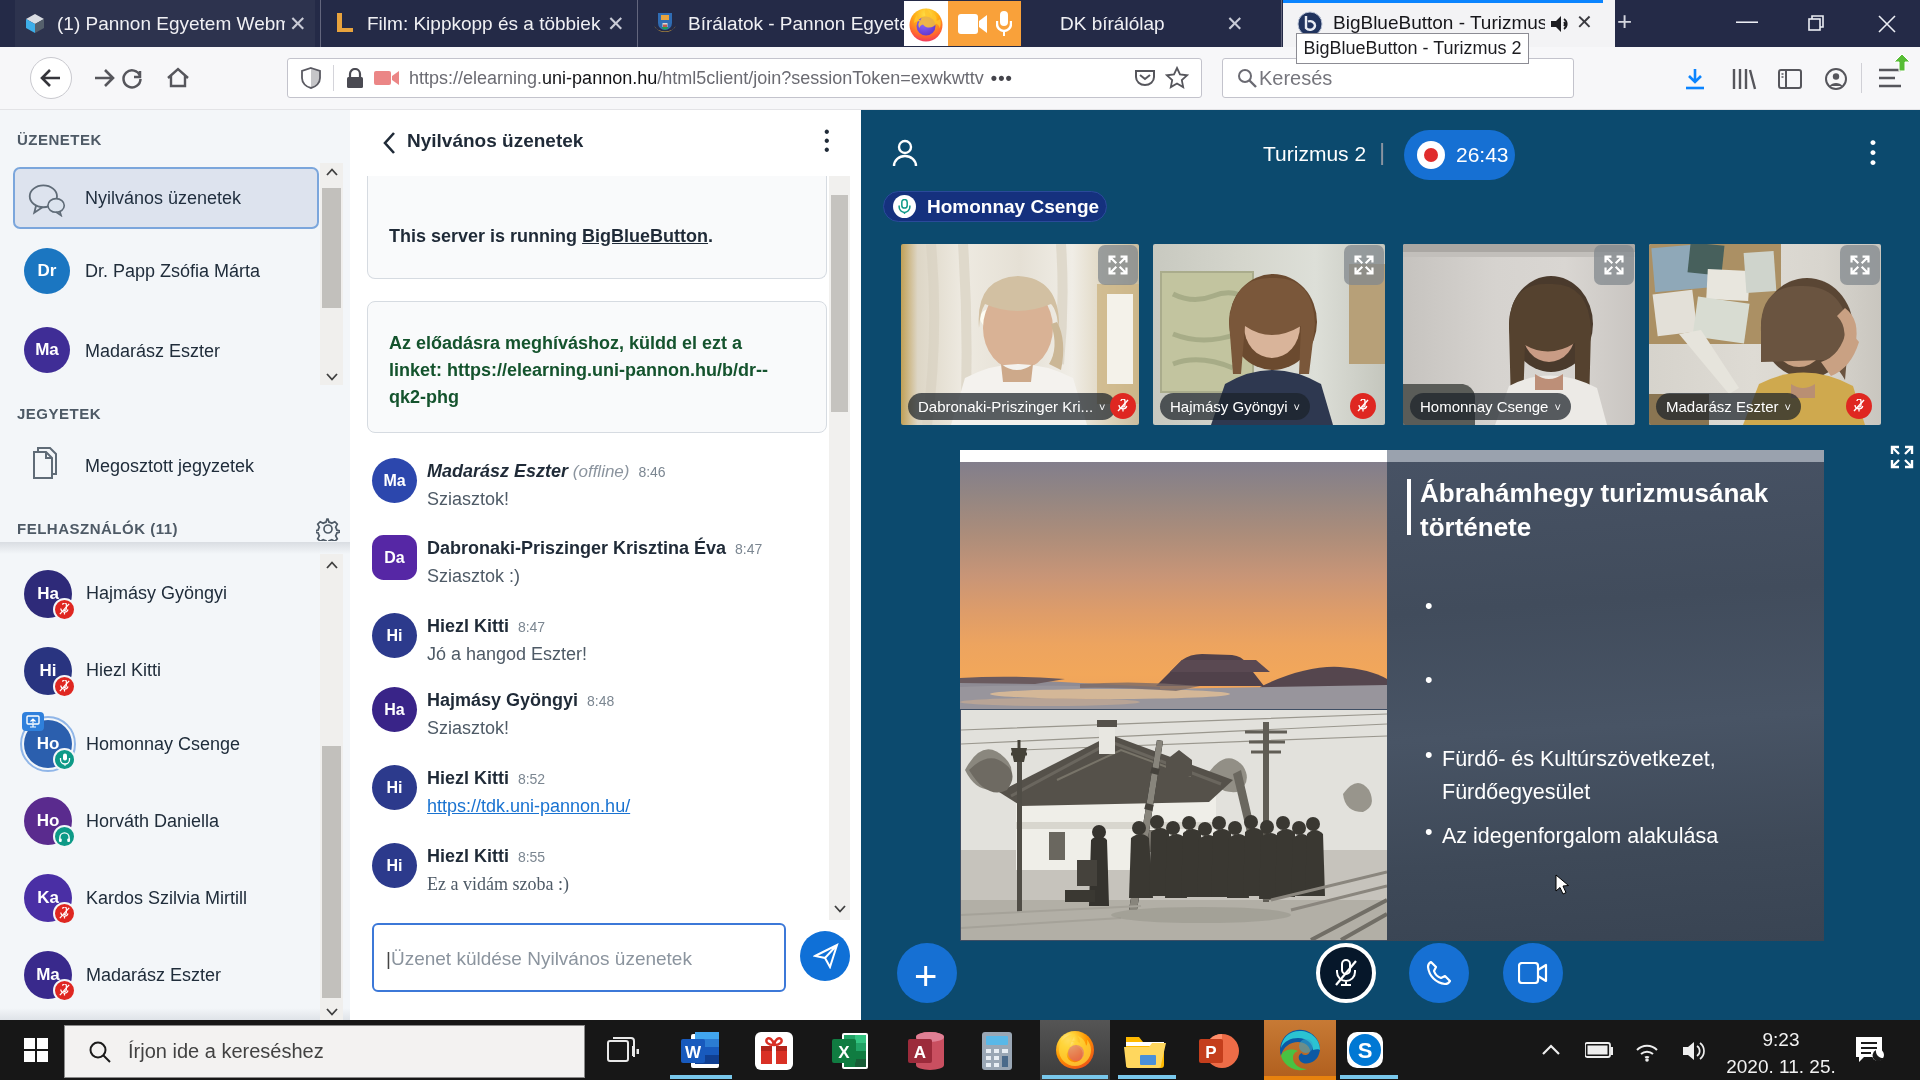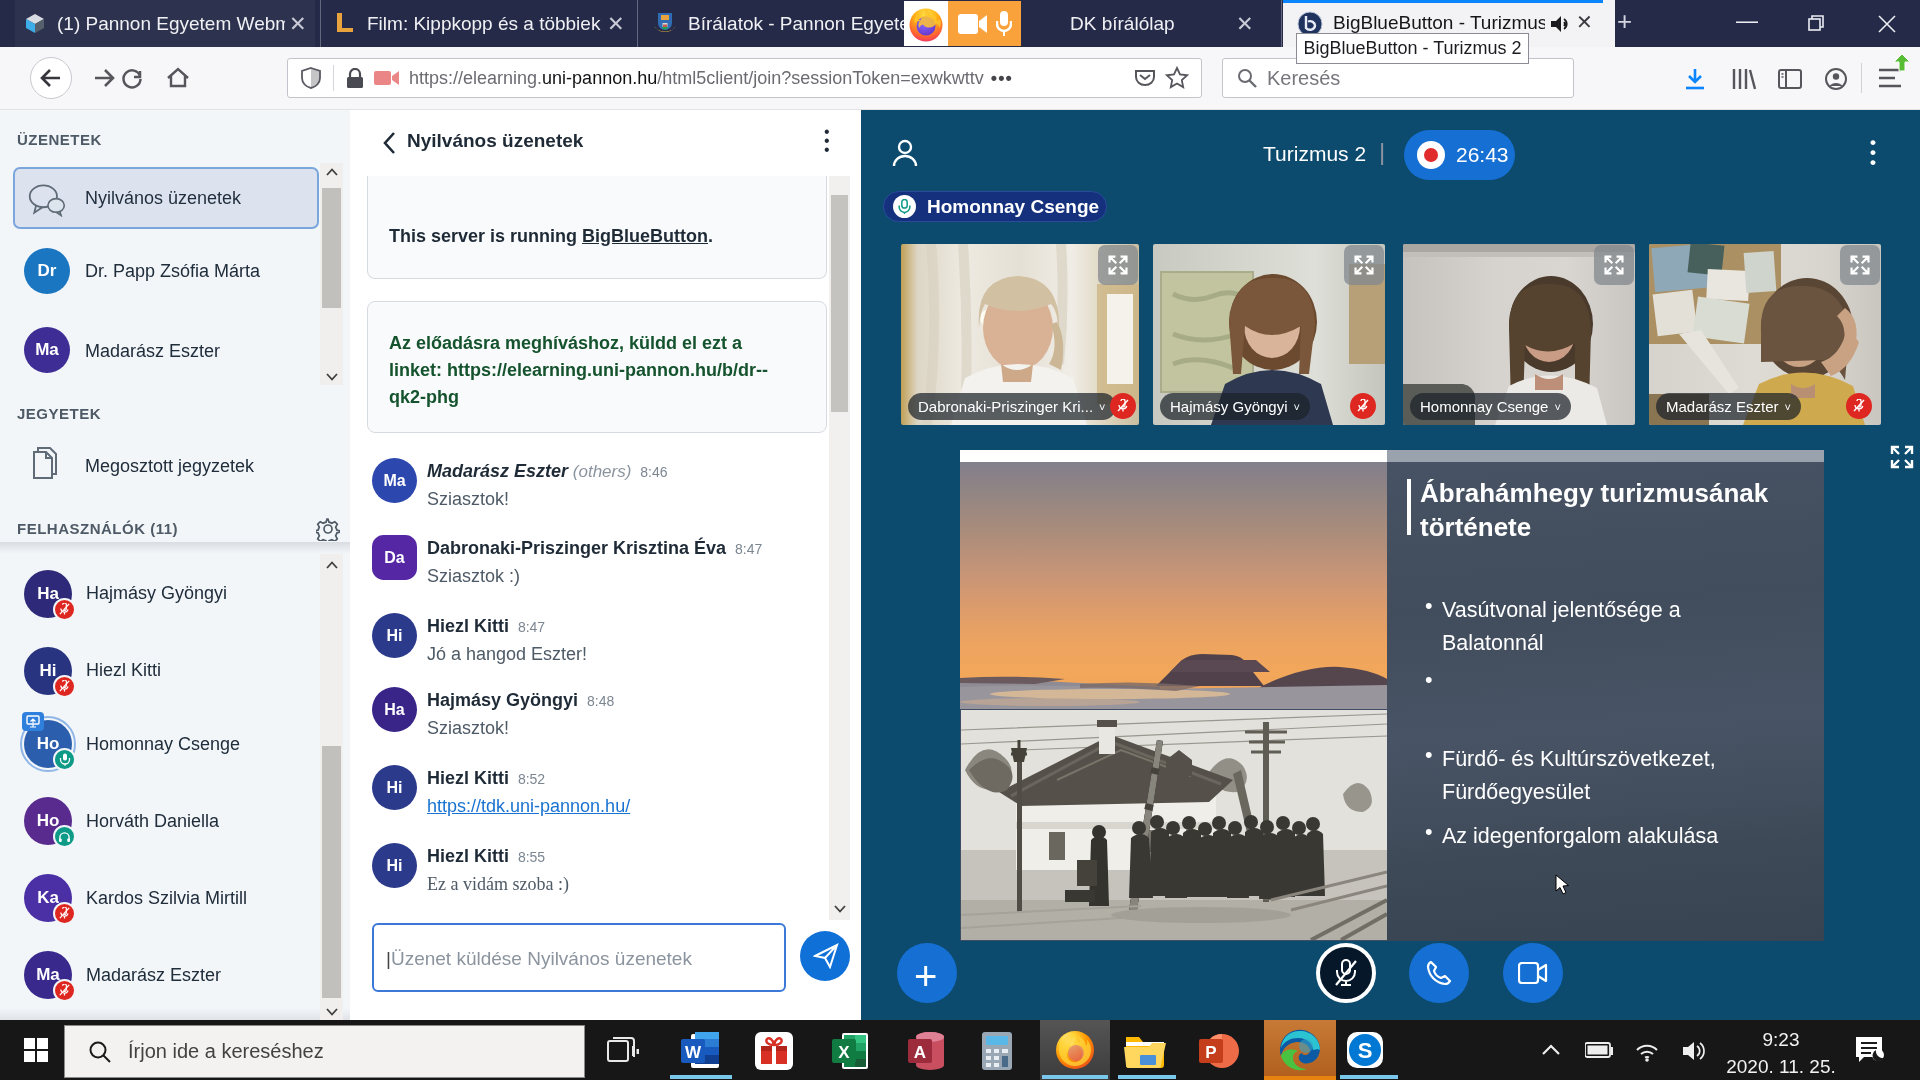--- a/index.html
+++ b/index.html
@@ -90,21 +90,21 @@
         <path d="M6 2 h14 v10 a7 7 0 0 1 -14 0 z" fill="#2f6cb3"></path>
         <rect x="9" y="4" width="8" height="5" fill="#e8a33d"></rect>
         <rect x="10.5" y="12" width="5" height="4" fill="#d8d8d8"></rect>
         <path d="M10 16 h6 a3 2.4 0 0 1 -6 0" fill="#1f9e54"></path>
         <rect x="11" y="13.5" width="4" height="2.5" fill="#c05a50"></rect>
       </svg>
       <span class="tabtitle" style="margin-left:10px; width:245px;">Bírálatok - Pannon Egyetem</span>
     </div>
 
     <div class="tab" style="left:1000px; width:281px;">
-      <span class="tabtitle" style="margin-left:22px; width:200px;padding-left:48px;">DK bírálólap</span>
+      <span class="tabtitle" style="margin-left:12px; width:200px;padding-left:48px;">DK bírálólap</span>
       <span class="tabx" style="margin-left:14px;">✕</span>
     </div>
     <div class="tabdiv" style="left:1281px;"></div>
 
     <div id="activetab">
       <div class="stripe"></div>
       <svg width="26" height="26" viewBox="0 0 26 26" style="position:absolute; left:14px; top:11px;">
         <circle cx="13" cy="13" r="12" fill="#20335e"></circle>
         <circle cx="13" cy="13" r="12" fill="none" stroke="#b9c2d6" stroke-width="1"></circle>
         <path d="M9 5 v12 a5 4.4 0 0 0 9 -2.5 a5 4.4 0 0 0 -7 -4" fill="none" stroke="#e8ecf4" stroke-width="2.4"></path>
@@ -202,21 +202,21 @@
       <svg width="24" height="24" viewBox="0 0 24 24" style="margin-right:12px;">
         <path d="M12 2 l3 6.5 7 .8 -5.2 4.8 1.4 7 -6.2 -3.6 -6.2 3.6 1.4 -7 -5.2 -4.8 7 -.8 z" fill="none" stroke="#56565c" stroke-width="1.8"></path>
       </svg>
     </div>
 
     <div id="searchbar">
       <svg width="20" height="20" viewBox="0 0 20 20" style="margin-left:14px;">
         <circle cx="8" cy="8" r="6" fill="none" stroke="#6a6a72" stroke-width="2"></circle>
         <path d="M12.5 12.5 L19 19" stroke="#6a6a72" stroke-width="2.4"></path>
       </svg>
-      <span style="margin-left:10px;">Keresés</span>
+      <span style="margin-left:2px;">Keresés</span>
     </div>
 
     <svg width="24" height="24" viewBox="0 0 24 24" style="position:absolute; left:1683px; top:20px;">
       <path d="M12 2 v12 M6 9 l6 6 6 -6" fill="none" stroke="#0a84ff" stroke-width="2.6"></path>
       <path d="M3 21 h18" stroke="#0a84ff" stroke-width="2.6"></path>
     </svg>
     <svg width="26" height="24" viewBox="0 0 26 24" style="position:absolute; left:1731px; top:20px;">
       <path d="M3 2 v20 M9 2 v20 M15 2 v20 M19 3 l5 19" fill="none" stroke="#56565c" stroke-width="2.4"></path>
     </svg>
     <svg width="24" height="24" viewBox="0 0 24 24" style="position:absolute; left:1778px; top:20px;">
@@ -363,21 +363,21 @@
       <div style="position:absolute; left:57px; top:20px; font-size:19px; font-weight:bold; color:#1f2a37;">Nyilvános üzenetek</div>
       <div style="position:absolute; left:474px; top:17px; color:#1f2a37; font-size:16px; line-height:9px;">•<br>•<br>•</div>
 
       <div class="chatbox" style="left:17px; top:66px; width:460px; height:103px; border-top:none; border-radius:0 0 8px 8px;"></div>
       <div style="position:absolute; left:39px; top:116px; width:420px; font-size:18px; font-weight:bold; color:#1f2a37;">This server is running <span style="text-decoration:underline;">BigBlueButton</span>.</div>
 
       <div class="chatbox" style="left:17px; top:191px; width:460px; height:132px;"></div>
       <div style="position:absolute; left:39px; top:207px; width:430px; font-size:18px; font-weight:bold; color:#14532d; line-height:27px;margin-top:13px;">Az előadásra meghíváshoz, küldd el ezt a<br>linket: https://elearning.uni-pannon.hu/b/dr--<br>qk2-phg</div>
 
       <div class="cavatar" style="left:22px; top:348px; background:#2c47ad;">Ma</div>
-      <div style="position:absolute; left:77px; top:351px;"><span class="cname" style="font-style:italic;">Madarász Eszter</span><span style="color:#8b949e; font-style:italic; font-size:17px;"> (others)</span>&nbsp; <span class="ctime">8:46</span></div>
+      <div style="position:absolute; left:77px; top:351px;"><span class="cname" style="font-style:italic;">Madarász Eszter</span><span style="color:#8b949e; font-style:italic; font-size:17px;"> (offline)</span>&nbsp; <span class="ctime">8:46</span></div>
       <div class="cmsg" style="position:absolute; left:77px; top:379px;">Sziasztok!</div>
 
       <div class="cavatar" style="left:22px; top:425px; background:#5627a5; border-radius:26%;">Da</div>
       <div style="position:absolute; left:77px; top:428px;"><span class="cname">Dabronaki-Priszinger Krisztina Éva</span>&nbsp; <span class="ctime">8:47</span></div>
       <div class="cmsg" style="position:absolute; left:77px; top:456px;">Sziasztok :)</div>
 
       <div class="cavatar" style="left:22px; top:503px; background:#2c3a8c;">Hi</div>
       <div style="position:absolute; left:77px; top:506px;"><span class="cname">Hiezl Kitti</span>&nbsp; <span class="ctime">8:47</span></div>
       <div class="cmsg" style="position:absolute; left:77px; top:534px;">Jó a hangod Eszter!</div>
 
@@ -611,21 +611,20 @@
             <path d="M310 190 L426 162 M330 200 L426 176" stroke="#8a867e" stroke-width="3"></path>
             <path d="M350 230 L426 190 M380 230 L426 204" stroke="#716e66" stroke-width="4"></path>
             <path d="M0 205 L180 196 M0 218 L160 208" stroke="#a5a299" stroke-width="2"></path>
             <ellipse cx="240" cy="205" rx="90" ry="8" fill="#9a978e" opacity=".6"></ellipse>
           </svg>
         </div>
 
         <div style="position:absolute; left:427px; top:12px; width:437px; height:479px; background:linear-gradient(176deg,#475264 0%,#414c5c 30%,#485465 55%,#3e4958 80%,#394453 100%);">
           <div style="position:absolute; left:20px; top:17px; width:3.5px; height:56px; background:#fff;"></div>
           <div style="position:absolute; left:33px; top:14px; color:#fff; font-size:26px; font-weight:bold; line-height:34px;">Ábrahámhegy turizmusának<br>története</div>
-          <div class="bullet" style="left:55px; top:132px; line-height:33px;">Vasútvonal jelentősége a<br>Balatonnál</div>
           <div class="bullet" style="left:55px; top:281px; line-height:33px;">Fürdő- és Kultúrszövetkezet,<br>Fürdőegyesület</div>
           <div class="bullet" style="left:55px; top:358px; line-height:33px;">Az idegenforgalom alakulása</div>
           <div class="bullet" style="left:38px; top:132px;">•</div>
           <div class="bullet" style="left:38px; top:206px;">•</div>
           <div class="bullet" style="left:38px; top:281px;">•</div>
           <div class="bullet" style="left:38px; top:358px;">•</div>
         </div>
       </div>
 
       <svg width="26" height="26" viewBox="0 0 26 26" style="position:absolute; left:1028px; top:334px;">

